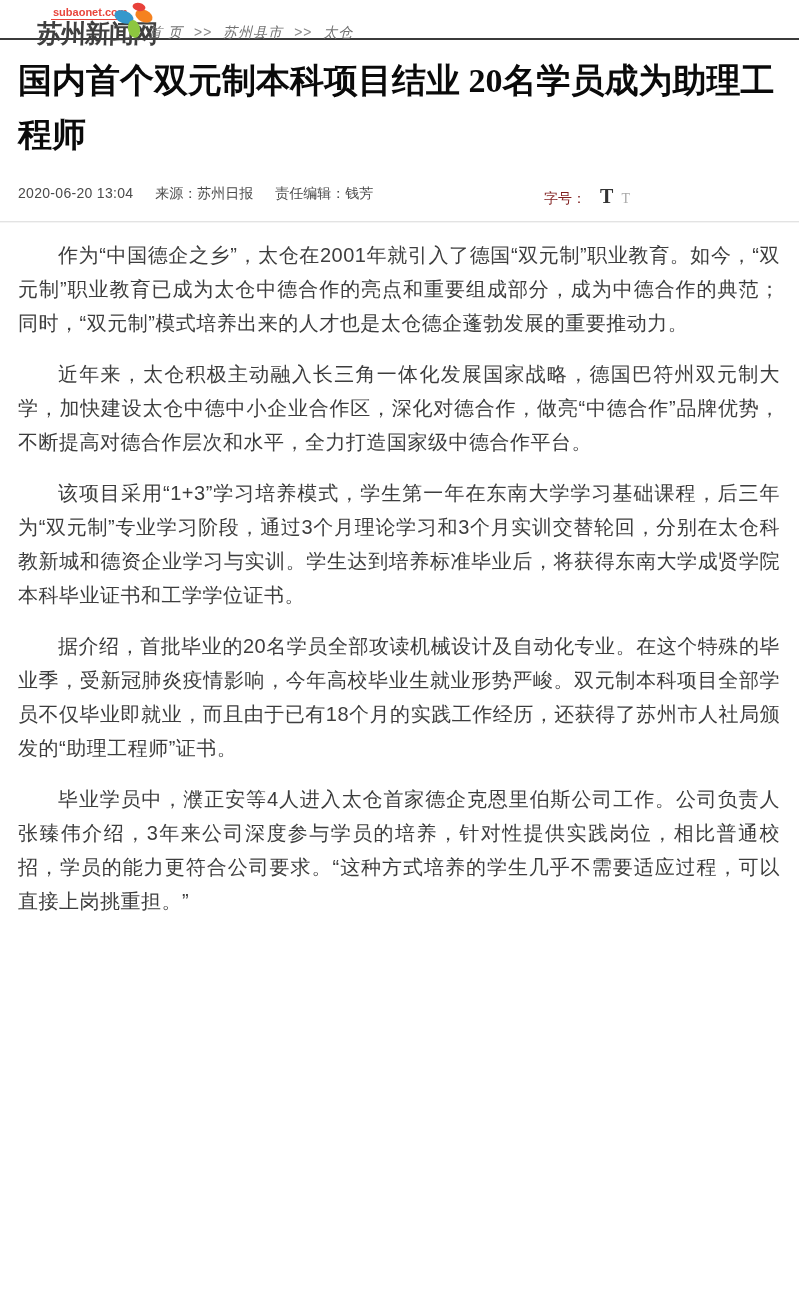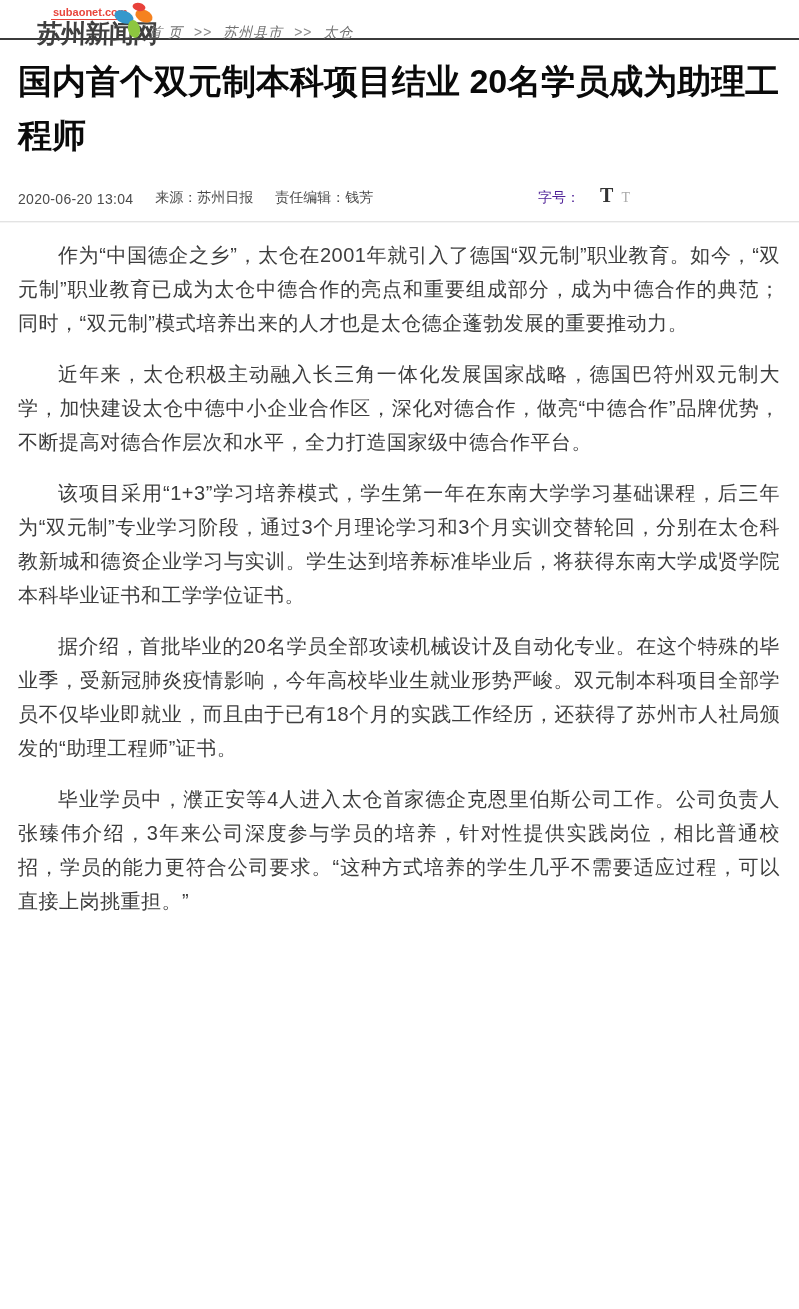--- a/index.html
+++ b/index.html
@@ -71,41 +71,41 @@
 
   
   .content { padding: 0 19px 0 18px; }
 
   .article-title {
     margin-top: 14px;
     font-size: 34px;
     line-height: 1.6;
     font-weight: bold;
     color: #0a0a0a;
-    font-family: Liberation Sans, sans-serif;
+    font-family: Liberation Serif, serif;
   }
 
   .meta-row {
     display: flex;
-    align-items: flex-end;
+    align-items: flex-start;
     margin-top: 22px;
     font-size: 14px;
     color: #4a4a4a;
     height: 22px;
   }
   .meta-item { margin-right: 22px; white-space: nowrap; }
   .meta-date { letter-spacing: 0.3px; }
   .font-size-group {
     margin-left: auto;
     margin-right: 150px;
     display: flex;
     align-items: baseline;
     white-space: nowrap;
   }
-  .font-size-label { color: #4c1d95; margin-right: 20px; }
+  .font-size-label { color: #7f1d1d; margin-right: 14px; }
   .font-btn {
     font-family: "Liberation Serif", "DejaVu Serif", serif;
     cursor: pointer;
     background: none;
     border: none;
     padding: 0;
   }
   .font-btn.large { font-size: 20px; font-weight: bold; color: #333; margin-right: 8px; }
   .font-btn.small { font-size: 14px; color: #a9a9a9; }
 

